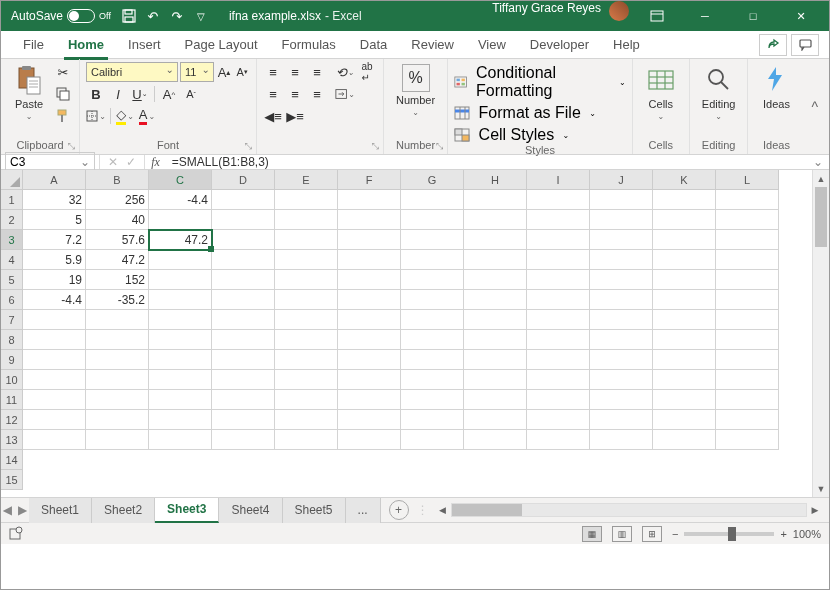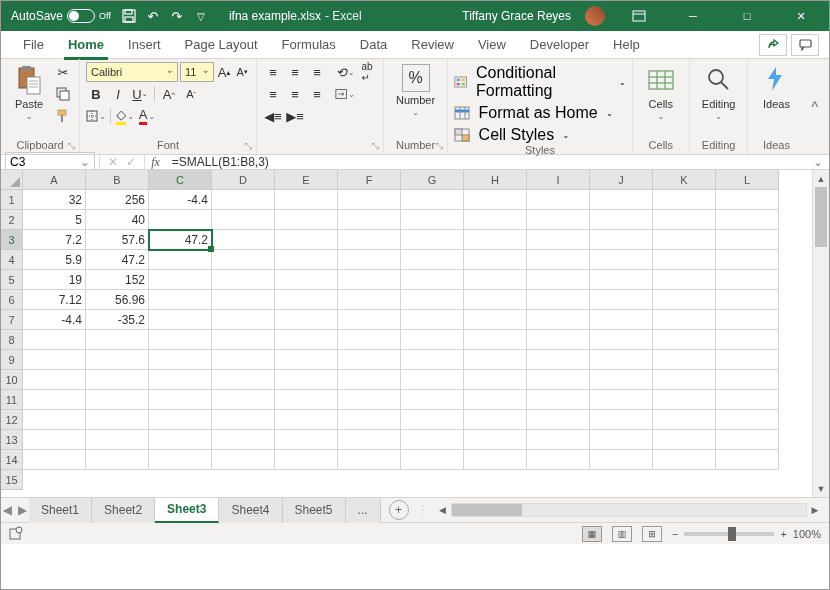--- a/index.html
+++ b/index.html
@@ -4,21 +4,21 @@
 <style>
 *{box-sizing:border-box;margin:0;padding:0;font-family:"Segoe UI",Arial,sans-serif;user-select:none}
 body{width:830px;height:590px;background:#fff;overflow:hidden;border:1px solid #999;position:relative}
 .titlebar{height:30px;background:#217346;display:flex;align-items:center;color:#fff;font-size:12px;padding:0 4px}
 .autosave{display:flex;align-items:center;gap:4px;padding:0 6px}
 .toggle{width:28px;height:14px;border:1px solid #fff;border-radius:8px;display:flex;align-items:center;padding:1px}
 .toggle-knob{width:10px;height:10px;border-radius:50%;background:#fff}
 .tb-icon{width:24px;height:24px;display:flex;align-items:center;justify-content:center;color:#fff;font-size:13px}
 .file-title{margin-left:16px;flex:0 0 auto}
 .app-name{margin-left:4px;opacity:.9}
-.user-block{margin-left:auto;display:flex;align-items:center;gap:14px;padding-right:4px}
+.user-block{margin-left:auto;display:flex;align-items:flex-start;gap:8px;padding-right:4px}
 .avatar{width:20px;height:20px;border-radius:50%;background:linear-gradient(45deg,#d97b4a,#8b4a2a)}
 .winbtn{width:40px;height:30px;display:flex;align-items:center;justify-content:center;font-size:11px}
 .tabs{height:28px;background:#fff;display:flex;align-items:center;padding:0 10px;gap:0;border-bottom:1px solid #d4d4d4;font-size:13px;color:#555}
 .tab{padding:0 12px;height:28px;display:flex;align-items:center;cursor:pointer}
 .tab.active{color:#217346;position:relative;font-weight:600}
 .tab.active::after{content:"";position:absolute;bottom:-1px;left:8px;right:8px;height:3px;background:#217346}
 .rb-right{margin-left:auto;display:flex;gap:4px}
 .rb-btn{width:28px;height:22px;border:1px solid #ccc;display:flex;align-items:center;justify-content:center;font-size:12px;color:#555}
 .ribbon{height:96px;background:#f3f2f1;display:flex;border-bottom:1px solid #d4d4d4}
 .grp{display:flex;flex-direction:column;border-right:1px solid #e1e1e1;padding:3px 6px 0;position:relative}
@@ -283,21 +283,21 @@
             <rect x="3" y="3" width="4" height="3" fill="#6fa8dc"></rect>
             <rect x="9" y="3" width="4" height="3" fill="#f4b860"></rect>
             <rect x="3" y="8" width="4" height="3" fill="#e06666"></rect>
             <rect x="9" y="8" width="4" height="3" fill="#93c47d"></rect>
           </svg>&nbsp;<span>Conditional Formatting</span>&nbsp;<span style="font-size:8px">⌄</span></div>
       <div class="row"><svg width="16" height="14" viewBox="0 0 16 14" fill="none" stroke="#888">
             <rect x="1" y="1" width="14" height="12"></rect>
             <line x1="1" y1="5" x2="15" y2="5" stroke="#4a86e8" stroke-width="3"></line>
             <line x1="6" y1="1" x2="6" y2="13"></line>
             <line x1="11" y1="1" x2="11" y2="13"></line>
-          </svg>&nbsp;<span>Format as Home</span>&nbsp;<span style="font-size:8px">⌄</span></div>
+          </svg>&nbsp;<span>Format as File</span>&nbsp;<span style="font-size:8px">⌄</span></div>
       <div class="row"><svg width="16" height="14" viewBox="0 0 16 14" fill="none" stroke="#888">
             <rect x="1" y="1" width="14" height="12"></rect>
             <rect x="1" y="1" width="7" height="6" fill="#ddd"></rect>
             <rect x="8" y="7" width="7" height="6" fill="#f4b860"></rect>
           </svg>&nbsp;<span>Cell Styles</span>&nbsp;<span style="font-size:8px">⌄</span></div>
     </div>
     <div class="grp-label">
         <span>Styles</span>
       </div>
   </div>
@@ -471,34 +471,20 @@
           <div class="cell"></div>
           <div class="cell"></div>
           <div class="cell"></div>
           <div class="cell"></div>
           <div class="cell"></div>
           <div class="cell"></div>
           <div class="cell"></div>
           <div class="cell"></div>
         </div>
         <div class="datarow">
-          <div class="cell">7.12</div>
-          <div class="cell">56.96</div>
-          <div class="cell"></div>
-          <div class="cell"></div>
-          <div class="cell"></div>
-          <div class="cell"></div>
-          <div class="cell"></div>
-          <div class="cell"></div>
-          <div class="cell"></div>
-          <div class="cell"></div>
-          <div class="cell"></div>
-          <div class="cell"></div>
-        </div>
-        <div class="datarow">
           <div class="cell">-4.4</div>
           <div class="cell">-35.2</div>
           <div class="cell"></div>
           <div class="cell"></div>
           <div class="cell"></div>
           <div class="cell"></div>
           <div class="cell"></div>
           <div class="cell"></div>
           <div class="cell"></div>
           <div class="cell"></div>

